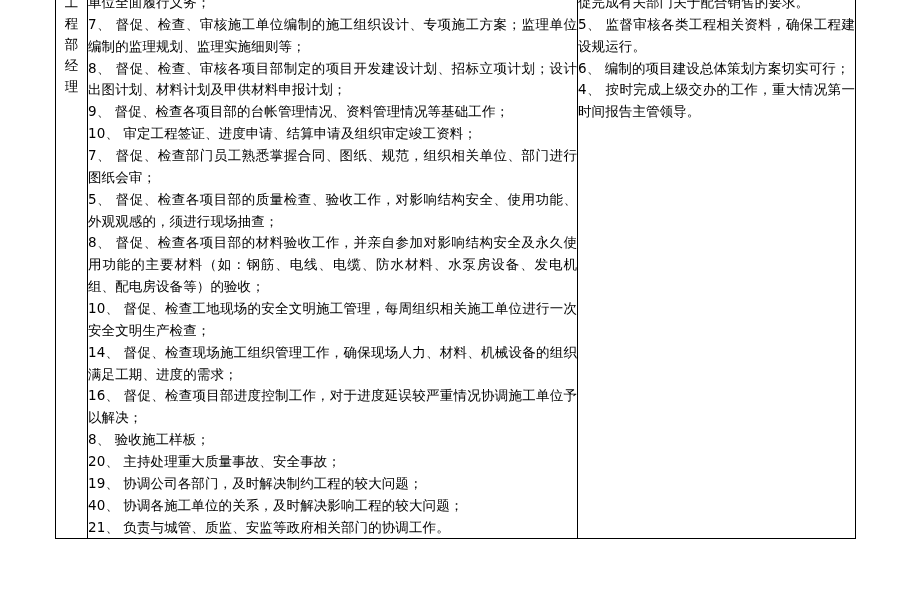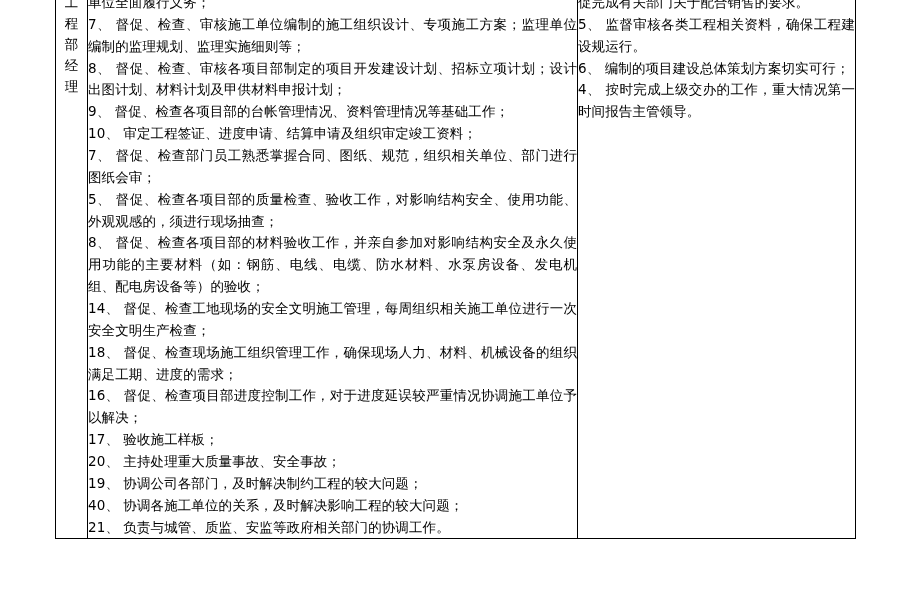--- a/index.html
+++ b/index.html
@@ -98,24 +98,24 @@
         </td>
         <td class="duty-cell no-top-border">
           <p class="line">单位全面履行义务；</p>
           <p class="line">7、 督促、检查、审核施工单位编制的施工组织设计、专项施工方案；监理单位编制的监理规划、监理实施细则等；</p>
           <p class="line">8、 督促、检查、审核各项目部制定的项目开发建设计划、招标立项计划；设计出图计划、材料计划及甲供材料申报计划；</p>
           <p class="line">9、 督促、检查各项目部的台帐管理情况、资料管理情况等基础工作；</p>
           <p class="line">10、 审定工程签证、进度申请、结算申请及组织审定竣工资料；</p>
           <p class="line">7、 督促、检查部门员工熟悉掌握合同、图纸、规范，组织相关单位、部门进行图纸会审；</p>
           <p class="line">5、 督促、检查各项目部的质量检查、验收工作，对影响结构安全、使用功能、外观观感的，须进行现场抽查；</p>
           <p class="line">8、 督促、检查各项目部的材料验收工作，并亲自参加对影响结构安全及永久使用功能的主要材料（如：钢筋、电线、电缆、防水材料、水泵房设备、发电机组、配电房设备等）的验收；</p>
-          <p class="line">14、 督促、检查工地现场的安全文明施工管理，每周组织相关施工单位进行一次安全文明生产检查；</p>
-          <p class="line">18、 督促、检查现场施工组织管理工作，确保现场人力、材料、机械设备的组织满足工期、进度的需求；</p>
+          <p class="line">10、 督促、检查工地现场的安全文明施工管理，每周组织相关施工单位进行一次安全文明生产检查；</p>
+          <p class="line">14、 督促、检查现场施工组织管理工作，确保现场人力、材料、机械设备的组织满足工期、进度的需求；</p>
           <p class="line">16、 督促、检查项目部进度控制工作，对于进度延误较严重情况协调施工单位予以解决；</p>
-          <p class="line">17、 验收施工样板；</p>
+          <p class="line">8、 验收施工样板；</p>
           <p class="line">20、 主持处理重大质量事故、安全事故；</p>
           <p class="line">19、 协调公司各部门，及时解决制约工程的较大问题；</p>
           <p class="line">40、 协调各施工单位的关系，及时解决影响工程的较大问题；</p>
           <p class="line">21、 负责与城管、质监、安监等政府相关部门的协调工作。</p>
         </td>
         <td class="auth-cell no-top-border">
           <p class="line">促完成有关部门关于配合销售的要求。</p>
           <p class="line">5、 监督审核各类工程相关资料，确保工程建设规运行。</p>
           <p class="line">6、 编制的项目建设总体策划方案切实可行；</p>
           <p class="line">4、 按时完成上级交办的工作，重大情况第一时间报告主管领导。</p>

